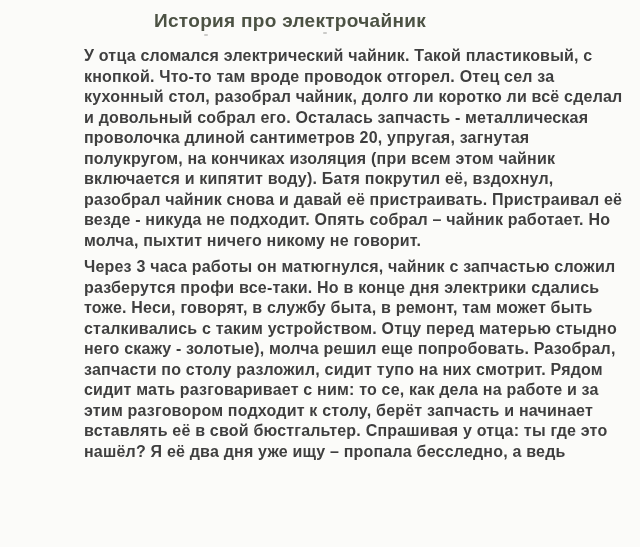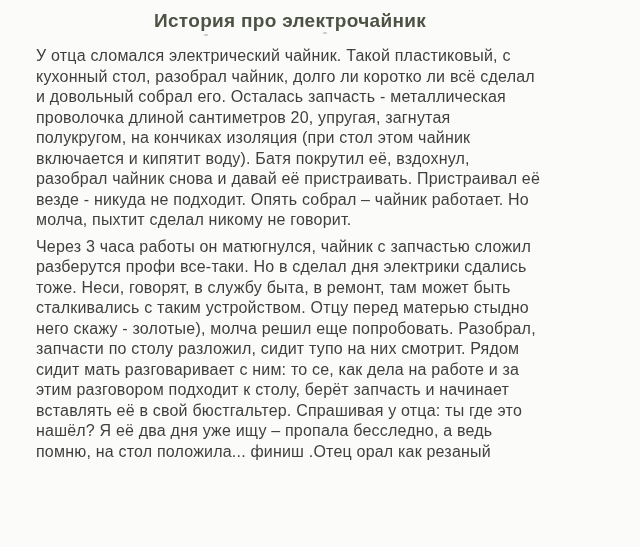--- a/index.html
+++ b/index.html
@@ -44,53 +44,54 @@
   .dot2 { left: 323px; top: 32px; width: 4px; }
   .story {
     position: absolute;
     left: 36px;
     top: 46px;
     width: 584px;
   }
   .para { margin: 0 0 6px 0; }
   .line {
     font-size: 16px;
-    font-weight: 400;
+    font-weight: 700;
     line-height: 20.5px;
     letter-spacing: 0.2px;
     white-space: nowrap;
     color: var(--body-color);
+    margin-left: 48px;
   }
 </style>
 </head>
 <body>
 
 <div class="page">
   <h1 class="title">История про электрочайник</h1>
   <div class="artifact-dot dot1"></div>
   <div class="artifact-dot dot2"></div>
   <div class="story" id="story">
       <div class="para">
         <div class="line">У отца сломался электрический чайник. Такой пластиковый, с</div>
+        <div class="line">кнопкой. Что-то там вроде проводок отгорел. Отец сел за</div>
         <div class="line">кухонный стол, разобрал чайник, долго ли коротко ли всё сделал</div>
         <div class="line">и довольный собрал его. Осталась запчасть - металлическая</div>
         <div class="line">проволочка длиной сантиметров 20, упругая, загнутая</div>
-        <div class="line">полукругом, на кончиках изоляция (при стол этом чайник</div>
+        <div class="line">полукругом, на кончиках изоляция (при всем этом чайник</div>
         <div class="line">включается и кипятит воду). Батя покрутил её, вздохнул,</div>
         <div class="line">разобрал чайник снова и давай её пристраивать. Пристраивал её</div>
         <div class="line">везде - никуда не подходит. Опять собрал – чайник работает. Но</div>
-        <div class="line">молча, пыхтит сделал никому не говорит.</div>
+        <div class="line">молча, пыхтит ничего никому не говорит.</div>
       </div>
       <div class="para">
         <div class="line">Через 3 часа работы он матюгнулся, чайник с запчастью сложил</div>
-        <div class="line">разберутся профи все-таки. Но в сделал дня электрики сдались</div>
+        <div class="line">разберутся профи все-таки. Но в конце дня электрики сдались</div>
         <div class="line">тоже. Неси, говорят, в службу быта, в ремонт, там может быть</div>
         <div class="line">сталкивались с таким устройством. Отцу перед матерью стыдно</div>
         <div class="line">него скажу - золотые), молча решил еще попробовать. Разобрал,</div>
         <div class="line">запчасти по столу разложил, сидит тупо на них смотрит. Рядом</div>
         <div class="line">сидит мать разговаривает с ним: то се, как дела на работе и за</div>
         <div class="line">этим разговором подходит к столу, берёт запчасть и начинает</div>
         <div class="line">вставлять её в свой бюстгальтер. Спрашивая у отца: ты где это</div>
         <div class="line">нашёл? Я её два дня уже ищу – пропала бесследно, а ведь</div>
-        <div class="line">помню, на стол положила... финиш .Отец орал как резаный</div>
       </div>
     </div>
 </div>
 
 </body></html>

